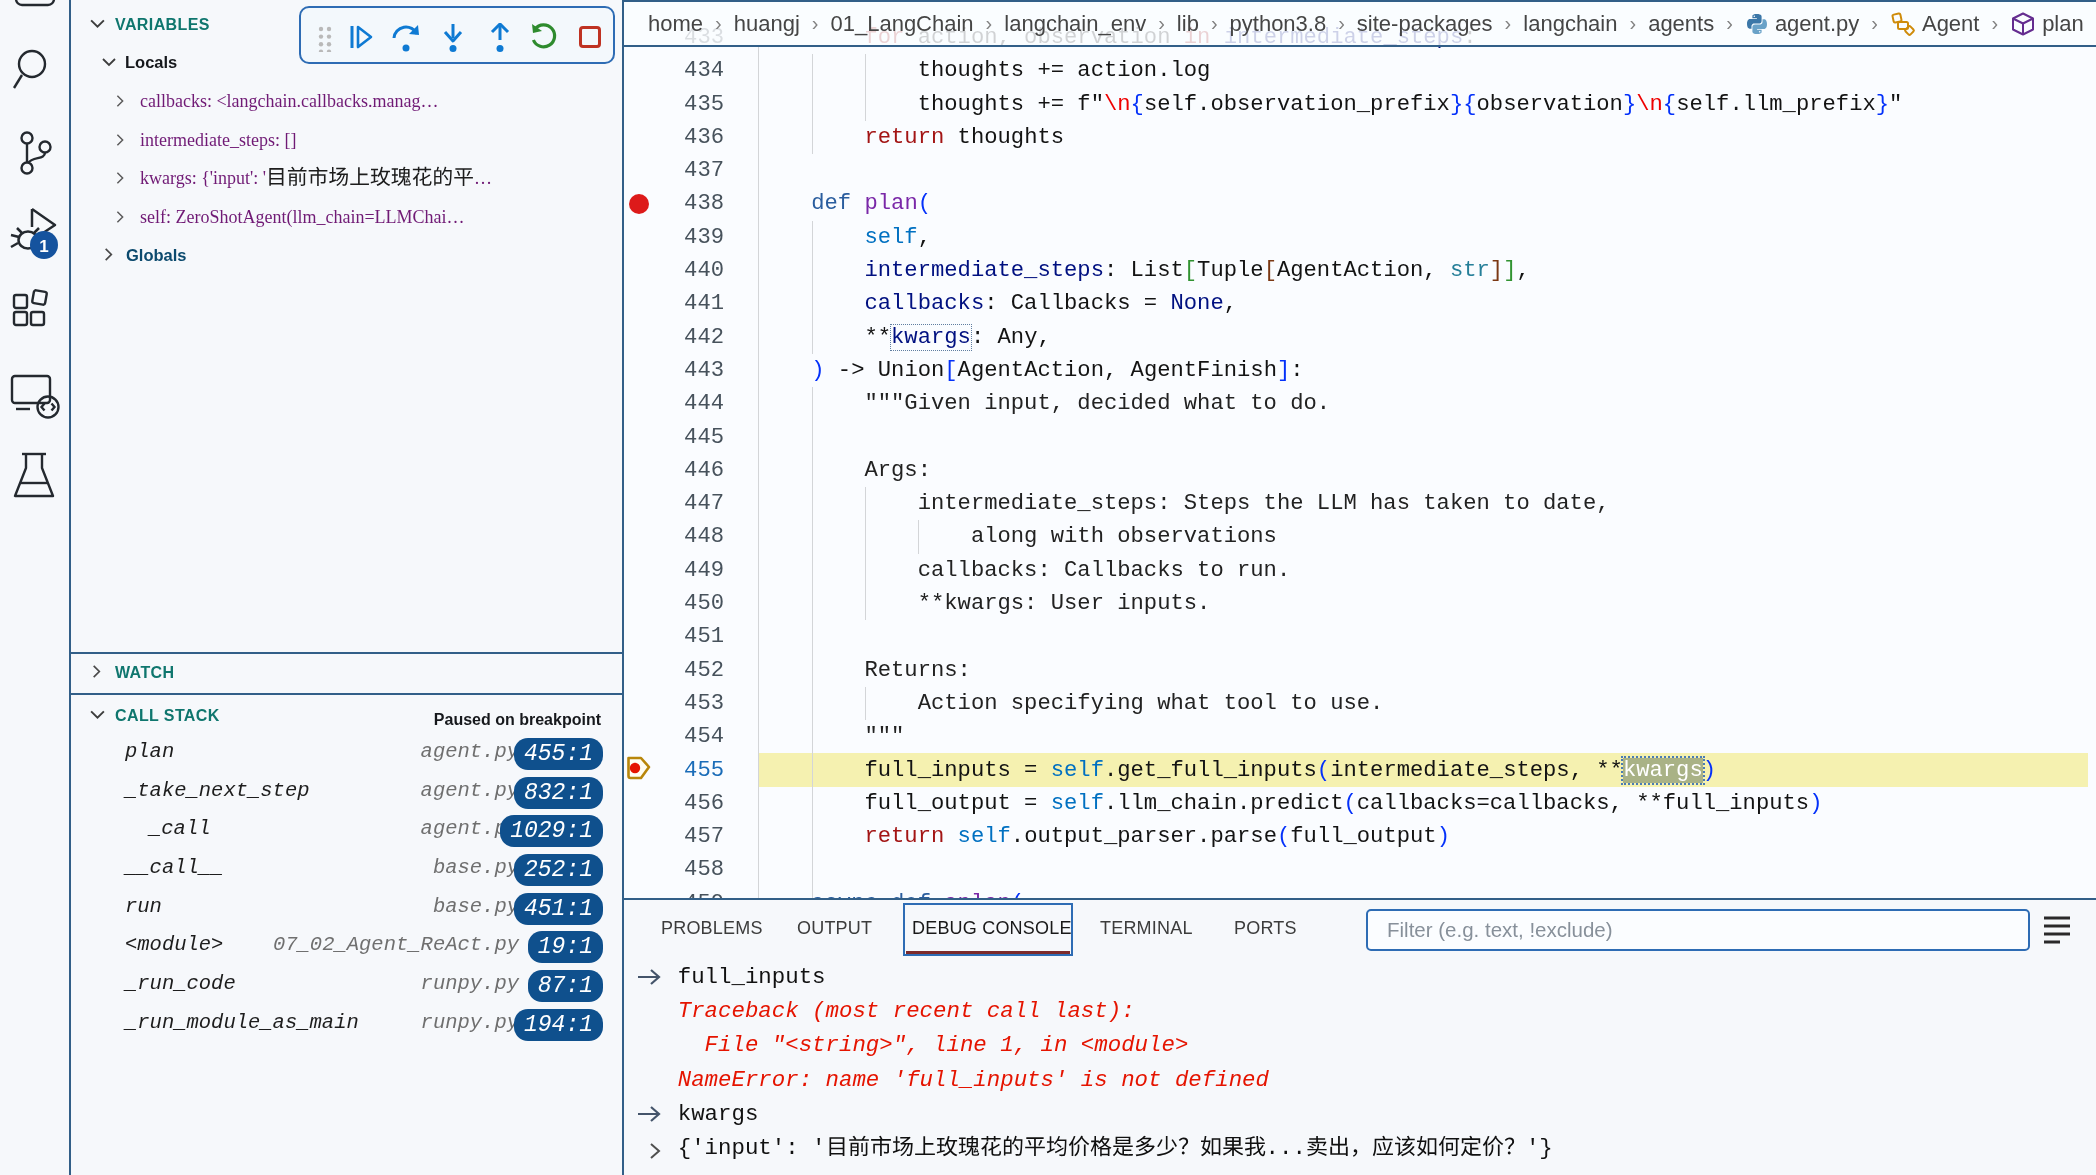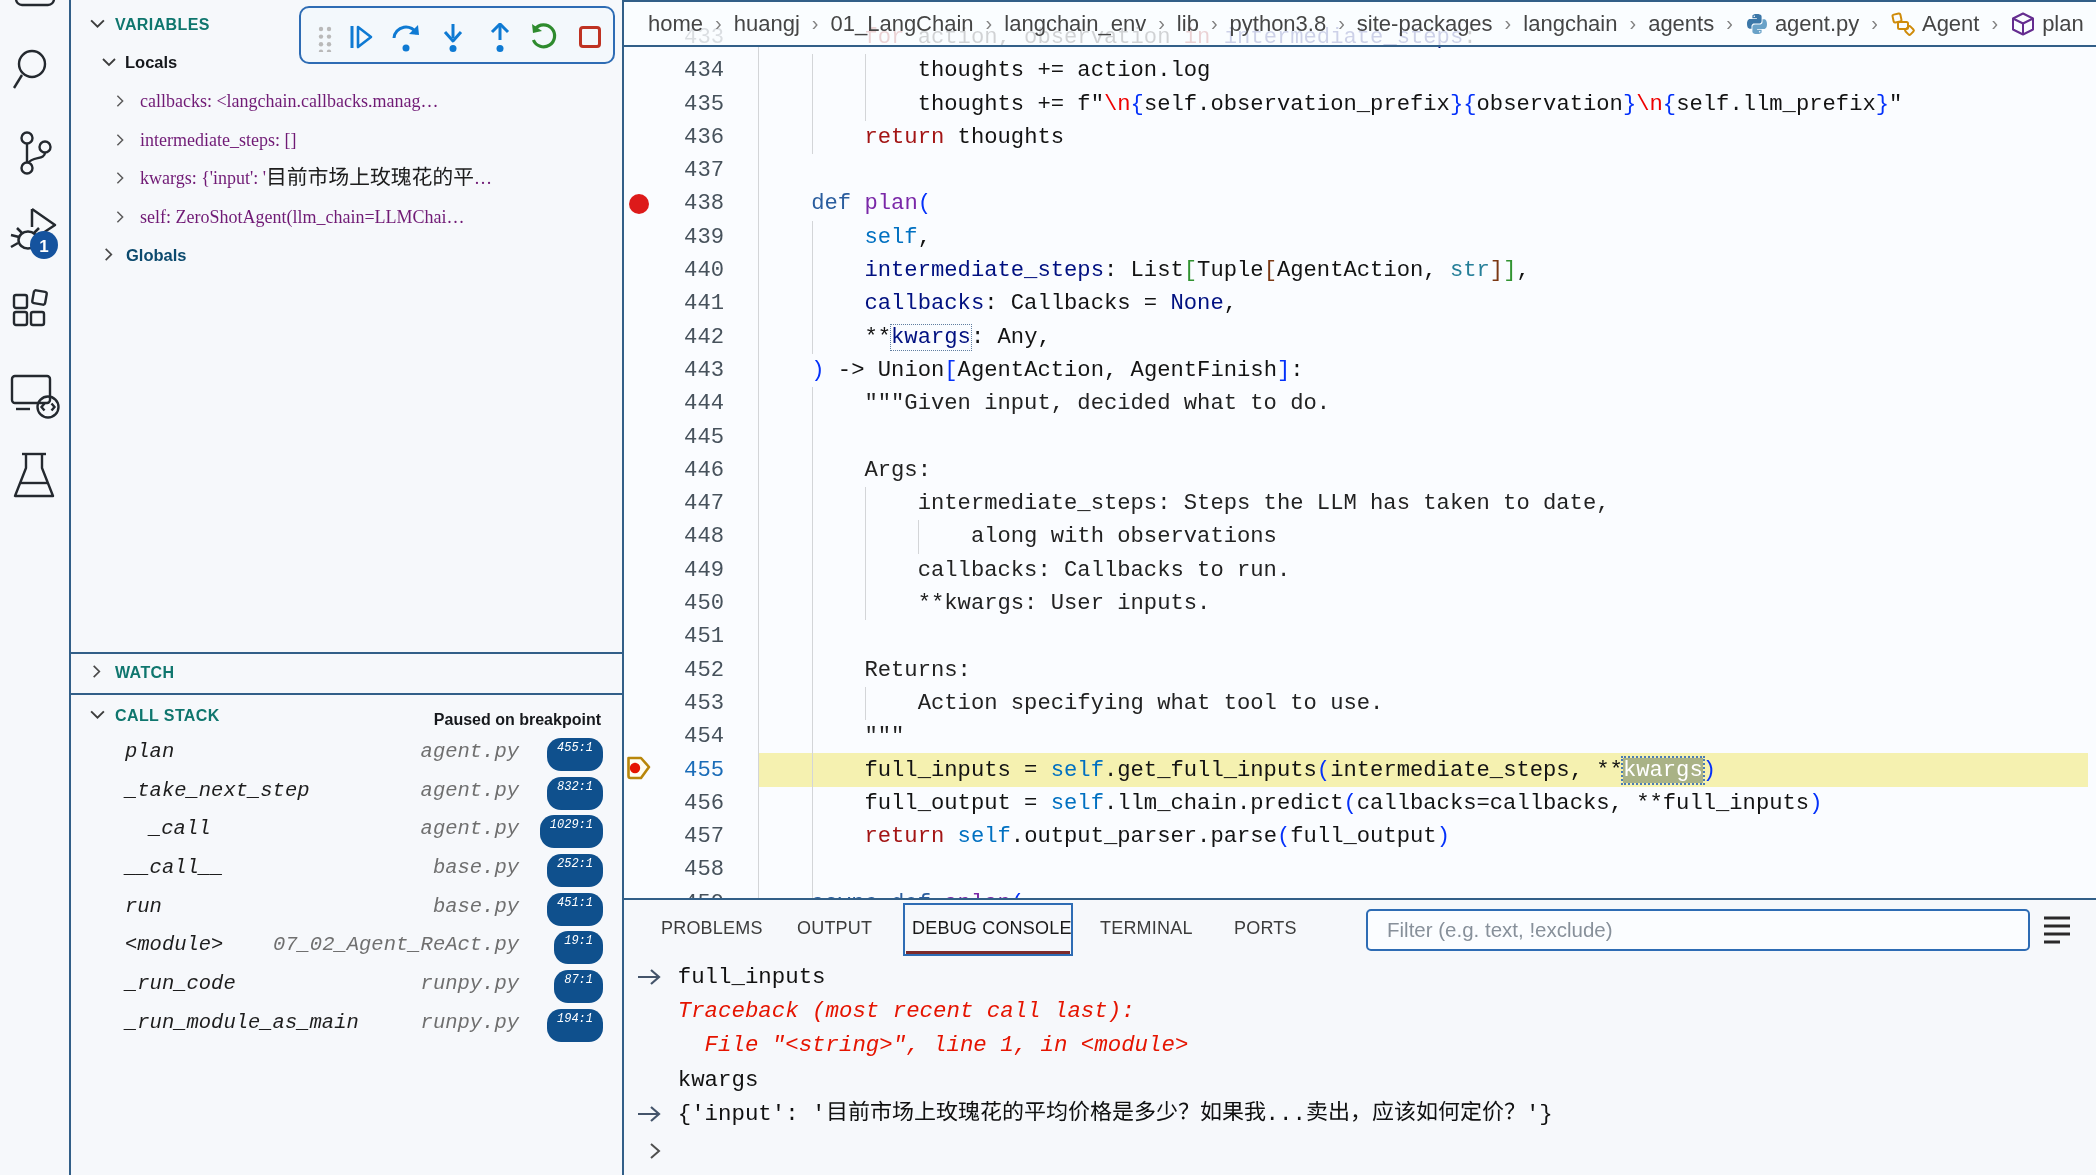--- a/index.html
+++ b/index.html
@@ -27,21 +27,21 @@
 .kwsel{background:#a9b286;color:#fff;outline:2px dotted #4a7cb5}
 .kwbox{outline:1.5px dotted #5f7da0}
 
 #panel{left:622px;top:898px;width:1474px;height:277px;background:#f6f8fb;border-top:2px solid #325f88;border-left:2px solid #325f88;z-index:10}
 .ptab{position:absolute;top:0;height:57px;display:flex;align-items:center;font-size:18px;color:#3c3c3c;letter-spacing:.2px}
 #console{font-family:"Liberation Mono",monospace;font-size:22.4px;line-height:34.2px;white-space:pre;color:#111}
 .red{color:#e51400;font-style:italic}
 
 .csname{font-family:"Liberation Mono",monospace;font-style:italic;font-size:20.5px;color:#1d1d1d}
 .csfile{position:absolute;right:103px;font-family:"Liberation Mono",monospace;font-style:italic;font-size:20.5px;color:#6f6f6f}
-.csbadge{position:absolute;right:19px;top:5px;line-height:normal;background:#0f508d;color:#fff;font-family:"Liberation Mono",monospace;font-style:italic;font-size:12px;border-radius:14px;padding:3px 10px 16px 10px}
+.csbadge{position:absolute;right:19px;top:5px;line-height:normal;background:#0f508d;color:#fff;font-family:"Liberation Mono",monospace;font-style:italic;font-size:23px;border-radius:14px;padding:3px 10px 3px 10px}
 </style></head>
 <body>
 <div id="stage">
 
 <div id="editor" class="abs">
 
   <div class="abs hl455" style="left:134px"></div>
 
   <div class="abs iguide" style="left:134px;top:47px;height:851px"></div>
   <div class="abs iguide" style="left:188px;top:54px;height:100px"></div>
@@ -101,21 +101,21 @@
           <line x1="2" y1="22" x2="28" y2="22"></line>
           <line x1="2" y1="30" x2="18" y2="30"></line>
         </g>
       </svg>
   <div id="console" class="abs" style="left:0;top:60px"><svg class="abs" style="left:13px;top:7px" width="26" height="20" viewBox="0 0 26 20">
           <path d="M1 10 H21 M14 3 l8 7 -8 7" fill="none" stroke="#44546a" stroke-width="2.2"></path>
         </svg><svg class="abs" style="left:13px;top:143.8px" width="26" height="20" viewBox="0 0 26 20">
           <path d="M1 10 H21 M14 3 l8 7 -8 7" fill="none" stroke="#44546a" stroke-width="2.2"></path>
         </svg><svg class="abs" style="left:24px;top:180px" width="14" height="22" viewBox="0 0 14 22">
           <path d="M3 4 l8 7 -8 7" fill="none" stroke="#4f4f4f" stroke-width="2"></path>
-        </svg><div>    full_inputs</div><div class="red">    Traceback (most recent call last):</div><div class="red">      File "&lt;string&gt;", line 1, in &lt;module&gt;</div><div>    kwargs</div><div>    {'input': '<svg width="440.0" height="22.0" viewBox="0 -880 20000 1000" style="vertical-align:-2.6px">
+        </svg><div>    full_inputs</div><div class="red">    Traceback (most recent call last):</div><div class="red">      File "&lt;string&gt;", line 1, in &lt;module&gt;</div><div class="red">    NameError: name 'full_inputs' is not defined</div><div>    kwargs</div><div>    {'input': '<svg width="440.0" height="22.0" viewBox="0 -880 20000 1000" style="vertical-align:-2.6px">
             <path d="M233 -470H759V-305H233ZM233 -542V-704H759V-542ZM233 -233H759V-67H233ZM158 -778V74H233V6H759V74H837V-778Z M1604 -514V-104H1674V-514ZM1807 -544V-14C1807 1 1802 5 1786 5C1769 6 1715 6 1654 4C1665 24 1677 56 1681 76C1758 77 1809 75 1839 63C1870 51 1881 30 1881 -13V-544ZM1723 -845C1701 -796 1663 -730 1629 -682H1329L1378 -700C1359 -740 1316 -799 1278 -841L1208 -816C1244 -775 1281 -721 1300 -682H1053V-613H1947V-682H1714C1743 -723 1775 -773 1803 -819ZM1409 -301V-200H1187V-301ZM1409 -360H1187V-459H1409ZM1116 -523V75H1187V-141H1409V-7C1409 6 1405 10 1391 10C1378 11 1332 11 1281 9C1291 28 1302 57 1307 76C1374 76 1419 75 1446 63C1474 52 1482 32 1482 -6V-523Z M2413 -825C2437 -785 2464 -732 2480 -693H2051V-620H2458V-484H2148V-36H2223V-411H2458V78H2535V-411H2785V-132C2785 -118 2780 -113 2762 -112C2745 -111 2684 -111 2616 -114C2627 -92 2639 -62 2642 -40C2728 -40 2784 -40 2819 -53C2852 -65 2862 -88 2862 -131V-484H2535V-620H2951V-693H2550L2565 -698C2550 -738 2515 -801 2486 -848Z M3411 -434C3420 -442 3452 -446 3498 -446H3569C3527 -336 3455 -245 3363 -185L3351 -243L3244 -203V-525H3354V-596H3244V-828H3173V-596H3050V-525H3173V-177C3121 -158 3074 -141 3036 -129L3061 -53C3147 -87 3260 -132 3365 -174L3363 -183C3379 -173 3406 -153 3417 -141C3513 -211 3595 -316 3640 -446H3724C3661 -232 3549 -66 3379 36C3396 46 3425 67 3437 79C3606 -34 3725 -211 3794 -446H3862C3844 -152 3823 -38 3797 -10C3787 2 3778 5 3762 4C3744 4 3706 4 3665 0C3677 20 3685 50 3686 71C3728 73 3769 74 3793 71C3822 68 3842 60 3861 36C3896 -5 3917 -129 3938 -480C3939 -491 3940 -517 3940 -517H3538C3637 -580 3742 -662 3849 -757L3793 -799L3777 -793H3375V-722H3697C3610 -643 3513 -575 3480 -554C3441 -529 3404 -508 3379 -505C3389 -486 3405 -451 3411 -434Z M4427 -825V-43H4051V32H4950V-43H4506V-441H4881V-516H4506V-825Z M5546 -581H5789C5762 -445 5721 -333 5659 -242C5604 -335 5568 -448 5543 -575ZM5541 -840C5508 -673 5449 -513 5364 -411C5379 -395 5406 -361 5416 -344C5445 -380 5471 -422 5495 -468C5523 -358 5560 -260 5609 -178C5535 -95 5439 -33 5313 12C5328 30 5349 65 5357 83C5480 34 5577 -30 5654 -112C5721 -26 5808 39 5920 81C5931 60 5955 29 5972 14C5858 -24 5772 -88 5705 -174C5783 -280 5836 -413 5871 -581H5960V-653H5571C5590 -708 5605 -767 5618 -826ZM5032 -111 5047 -38C5144 -64 5276 -99 5400 -132L5393 -200L5252 -164V-391H5362V-461H5252V-674H5388V-744H5047V-674H5179V-461H5059V-391H5179V-146Z M6399 -739V-327H6579C6540 -187 6462 -57 6306 22C6324 34 6346 59 6356 76C6497 1 6578 -114 6625 -242V-26C6625 45 6646 63 6730 63C6747 63 6855 63 6873 63C6937 63 6956 39 6964 -49C6945 -54 6918 -63 6903 -74C6900 -8 6895 2 6866 2C6844 2 6753 2 6736 2C6699 2 6693 -2 6693 -27V-292H6642L6651 -327H6903V-739H6662C6676 -767 6692 -799 6706 -831L6624 -842C6617 -812 6602 -772 6587 -739ZM6470 -505H6612C6608 -467 6602 -428 6595 -390H6470ZM6682 -505H6829V-390H6665C6672 -428 6678 -467 6682 -505ZM6470 -677H6623L6617 -564H6470ZM6693 -677H6829V-564H6687ZM6723 -71C6735 -78 6758 -84 6877 -106L6887 -71L6933 -90C6924 -129 6897 -193 6869 -242L6827 -228C6839 -204 6851 -177 6861 -150L6776 -137C6799 -180 6821 -234 6836 -287L6781 -305C6771 -241 6740 -173 6732 -155C6723 -137 6715 -126 6704 -124C6711 -110 6720 -83 6723 -71ZM6031 -100 6048 -27C6137 -54 6253 -89 6364 -122L6354 -191L6230 -155V-413H6339V-483H6230V-702H6349V-772H6043V-702H6160V-483H6053V-413H6160V-135C6112 -121 6067 -109 6031 -100Z M7852 -484C7788 -432 7696 -375 7597 -323V-560H7520V-284C7469 -259 7417 -235 7366 -214C7377 -199 7391 -175 7396 -157L7520 -211V-59C7520 38 7549 64 7649 64C7670 64 7812 64 7835 64C7928 64 7950 19 7960 -132C7938 -137 7907 -150 7890 -163C7884 -34 7876 -8 7830 -8C7800 -8 7680 -8 7656 -8C7606 -8 7597 -17 7597 -58V-247C7713 -303 7823 -363 7906 -423ZM7306 -564C7248 -446 7152 -331 7051 -260C7069 -247 7099 -221 7113 -207C7148 -235 7182 -268 7216 -305V79H7292V-399C7325 -444 7355 -492 7379 -541ZM7628 -840V-743H7376V-840H7301V-743H7060V-671H7301V-585H7376V-671H7628V-580H7705V-671H7939V-743H7705V-840Z M8552 -423C8607 -350 8675 -250 8705 -189L8769 -229C8736 -288 8667 -385 8610 -456ZM8240 -842C8232 -794 8215 -728 8199 -679H8087V54H8156V-25H8435V-679H8268C8285 -722 8304 -778 8321 -828ZM8156 -612H8366V-401H8156ZM8156 -93V-335H8366V-93ZM8598 -844C8566 -706 8512 -568 8443 -479C8461 -469 8492 -448 8506 -436C8540 -484 8572 -545 8600 -613H8856C8844 -212 8828 -58 8796 -24C8784 -10 8773 -7 8753 -7C8730 -7 8670 -8 8604 -13C8618 6 8627 38 8629 59C8685 62 8744 64 8778 61C8814 57 8836 49 8859 19C8899 -30 8913 -185 8928 -644C8929 -654 8929 -682 8929 -682H8627C8643 -729 8658 -779 8670 -828Z M9174 -630C9213 -556 9252 -459 9266 -399L9337 -424C9323 -482 9282 -578 9242 -650ZM9755 -655C9730 -582 9684 -480 9646 -417L9711 -396C9750 -456 9797 -552 9834 -633ZM9052 -348V-273H9459V79H9537V-273H9949V-348H9537V-698H9893V-773H9105V-698H9459V-348Z M10485 -462C10547 -411 10625 -339 10665 -296L10713 -347C10673 -387 10595 -454 10531 -504ZM10404 -119 10435 -49C10538 -105 10676 -180 10803 -253L10785 -313C10648 -240 10499 -163 10404 -119ZM10570 -840C10523 -709 10445 -582 10357 -501C10372 -486 10396 -455 10407 -440C10452 -486 10497 -545 10537 -610H10859C10847 -198 10833 -39 10800 -4C10789 9 10777 12 10756 12C10731 12 10666 12 10595 5C10608 26 10617 56 10619 77C10680 80 10745 82 10782 78C10819 75 10841 67 10864 37C10903 -12 10916 -172 10929 -640C10929 -651 10929 -680 10929 -680H10577C10600 -725 10621 -772 10639 -819ZM10036 -123 10063 -47C10158 -95 10282 -159 10398 -220L10380 -283L10241 -216V-528H10362V-599H10241V-828H10169V-599H10043V-528H10169V-183C10119 -159 10073 -139 10036 -123Z M11723 -451V78H11800V-451ZM11440 -450V-313C11440 -218 11429 -65 11284 36C11302 48 11327 71 11339 88C11497 -30 11515 -197 11515 -312V-450ZM11597 -842C11547 -715 11435 -565 11257 -464C11274 -451 11295 -423 11304 -406C11447 -490 11549 -602 11618 -716C11697 -596 11810 -483 11918 -419C11930 -438 11953 -465 11970 -479C11853 -541 11727 -663 11655 -784L11676 -829ZM11268 -839C11216 -688 11130 -538 11037 -440C11051 -423 11073 -384 11081 -366C11110 -398 11139 -435 11166 -475V80H11241V-599C11279 -669 11313 -744 11340 -818Z M12575 -667H12794C12764 -604 12723 -546 12675 -496C12627 -545 12590 -597 12563 -648ZM12202 -840V-626H12052V-555H12193C12162 -417 12095 -260 12028 -175C12041 -158 12060 -129 12067 -109C12117 -175 12165 -284 12202 -397V79H12273V-425C12304 -381 12339 -327 12355 -299L12400 -356C12382 -382 12300 -481 12273 -511V-555H12387L12363 -535C12380 -523 12409 -497 12422 -484C12456 -514 12490 -550 12521 -590C12548 -543 12583 -495 12626 -450C12541 -377 12441 -323 12341 -291C12356 -276 12375 -248 12384 -230C12410 -240 12436 -250 12462 -262V81H12532V37H12811V77H12884V-270L12930 -252C12941 -271 12962 -300 12977 -315C12878 -345 12794 -392 12726 -449C12796 -522 12853 -610 12889 -713L12842 -735L12828 -732H12612C12628 -761 12642 -791 12654 -822L12582 -841C12543 -739 12478 -641 12403 -570V-626H12273V-840ZM12532 -29V-222H12811V-29ZM12511 -287C12570 -318 12625 -356 12676 -401C12725 -358 12782 -319 12847 -287Z M13236 -607H13757V-525H13236ZM13236 -742H13757V-661H13236ZM13164 -799V-468H13833V-799ZM13231 -299C13205 -153 13141 -40 13035 29C13052 40 13081 68 13092 81C13158 34 13210 -30 13248 -109C13330 29 13459 60 13661 60H13935C13939 39 13951 6 13963 -12C13911 -11 13702 -10 13664 -11C13622 -11 13582 -12 13546 -16V-154H13878V-220H13546V-332H13943V-399H13059V-332H13471V-29C13384 -51 13320 -98 13281 -190C13291 -221 13299 -254 13306 -289Z M14456 -842C14393 -759 14272 -661 14111 -594C14128 -582 14151 -558 14163 -541C14254 -583 14331 -632 14397 -685H14679C14629 -623 14560 -569 14481 -524C14445 -554 14395 -589 14353 -613L14298 -574C14338 -551 14382 -519 14415 -489C14308 -437 14190 -401 14078 -381C14091 -365 14107 -334 14114 -314C14375 -369 14668 -503 14796 -726L14747 -756L14734 -753H14473C14497 -776 14519 -800 14539 -824ZM14619 -493C14547 -394 14403 -283 14200 -210C14216 -196 14237 -170 14247 -153C14372 -203 14477 -264 14560 -332H14833C14783 -254 14711 -191 14624 -142C14589 -175 14540 -214 14500 -242L14438 -206C14477 -177 14522 -139 14555 -106C14414 -42 14246 -7 14075 9C14087 28 14101 61 14106 82C14461 40 14804 -76 14944 -373L14894 -404L14880 -400H14636C14660 -425 14682 -450 14702 -475Z M15228 -682C15185 -569 15120 -446 15053 -366C15072 -358 15104 -340 15118 -330C15181 -414 15251 -542 15299 -662ZM15703 -653C15770 -555 15850 -420 15889 -338L15953 -375C15914 -457 15832 -585 15764 -683ZM15762 -322C15636 -126 15375 -30 15033 7C15047 26 15062 57 15069 79C15423 34 15694 -74 15830 -291ZM15449 -840V-223H15523V-840Z M16195 -242H16277C16250 -393 16461 -425 16461 -578C16461 -690 16382 -761 16258 -761C16161 -761 16094 -717 16033 -653L16087 -603C16137 -658 16190 -686 16248 -686C16333 -686 16372 -636 16372 -570C16372 -456 16164 -410 16195 -242ZM16238 5C16273 5 16302 -21 16302 -61C16302 -101 16273 -128 16238 -128C16202 -128 16173 -101 16173 -61C16173 -21 16202 5 16238 5Z M17399 -565C17384 -426 17353 -312 17307 -223C17265 -256 17220 -290 17178 -320C17199 -391 17221 -477 17241 -565ZM17095 -292C17151 -253 17212 -205 17269 -158C17211 -73 17137 -16 17047 19C17063 34 17082 63 17093 81C17187 39 17265 -21 17326 -108C17367 -71 17402 -35 17427 -5L17478 -67C17451 -98 17412 -136 17367 -174C17426 -286 17464 -434 17479 -629L17432 -637L17418 -635H17256C17270 -704 17282 -772 17291 -834L17216 -839C17209 -776 17197 -706 17183 -635H17047V-565H17168C17146 -462 17119 -364 17095 -292ZM17532 -732V55H17604V-21H17849V39H17924V-732ZM17604 -92V-661H17849V-92Z M18159 -792V-394H18461V-309H18062V-240H18400C18310 -144 18167 -58 18036 -15C18053 1 18076 28 18088 47C18220 -3 18364 -98 18461 -208V80H18540V-213C18639 -106 18785 -9 18914 42C18925 23 18949 -5 18965 -21C18839 -63 18694 -148 18601 -240H18939V-309H18540V-394H18848V-792ZM18236 -563H18461V-459H18236ZM18540 -563H18767V-459H18540ZM18236 -727H18461V-625H18236ZM18540 -727H18767V-625H18540Z M19704 -774C19762 -723 19830 -650 19861 -602L19922 -646C19889 -693 19819 -764 19761 -814ZM19832 -427C19798 -363 19753 -300 19700 -243C19683 -310 19669 -388 19659 -473H19946V-544H19651C19643 -634 19639 -731 19639 -832H19560C19561 -733 19566 -636 19574 -544H19345V-720C19406 -733 19464 -748 19513 -765L19460 -828C19364 -792 19202 -758 19062 -737C19071 -719 19081 -692 19085 -674C19144 -682 19208 -692 19270 -704V-544H19056V-473H19270V-296L19041 -251L19063 -175L19270 -222V-17C19270 0 19264 5 19247 6C19229 7 19170 7 19106 5C19117 26 19130 60 19133 81C19216 81 19270 79 19301 67C19334 55 19345 32 19345 -17V-240L19530 -283L19524 -350L19345 -312V-473H19581C19594 -364 19613 -264 19637 -180C19565 -114 19484 -58 19399 -17C19418 -1 19440 24 19451 42C19526 3 19598 -47 19663 -105C19708 12 19770 83 19849 83C19924 83 19952 34 19965 -132C19945 -139 19918 -156 19902 -173C19896 -44 19884 7 19856 7C19806 7 19760 -57 19724 -163C19793 -234 19853 -314 19898 -399Z" fill="#111"></path>
           </svg>...<svg width="220.0" height="22.0" viewBox="0 -880 10000 1000" style="vertical-align:-2.6px">
             <path d="M234 -446C301 -424 382 -386 423 -355L465 -404C422 -435 339 -472 273 -490ZM133 -350C200 -330 280 -294 321 -264L360 -314C317 -344 235 -379 170 -396ZM541 -72C679 -28 819 31 906 78L948 17C859 -29 713 -86 576 -127ZM82 -575V-509H826C806 -468 781 -428 759 -400L816 -367C855 -415 897 -489 930 -557L877 -579L864 -575H541V-668H870V-734H541V-837H464V-734H144V-668H464V-575ZM522 -483C517 -391 509 -314 489 -249H64V-182H460C404 -82 293 -19 66 17C80 33 97 62 103 81C366 36 487 -48 545 -182H939V-249H568C586 -316 594 -394 599 -483Z M1104 -341V21H1814V78H1895V-341H1814V-54H1539V-404H1855V-750H1774V-477H1539V-839H1457V-477H1228V-749H1150V-404H1457V-54H1187V-341Z M2157 107C2262 70 2330 -12 2330 -120C2330 -190 2300 -235 2245 -235C2204 -235 2169 -210 2169 -163C2169 -116 2203 -92 2244 -92L2261 -94C2256 -25 2212 22 2135 54Z M3264 -490C3305 -382 3353 -239 3372 -146L3443 -175C3421 -268 3373 -407 3329 -517ZM3481 -546C3513 -437 3550 -295 3564 -202L3636 -224C3621 -317 3584 -456 3549 -565ZM3468 -828C3487 -793 3507 -747 3521 -711H3121V-438C3121 -296 3114 -97 3036 45C3054 52 3088 74 3102 87C3184 -62 3197 -286 3197 -438V-640H3942V-711H3606C3593 -747 3565 -804 3541 -848ZM3209 -39V33H3955V-39H3684C3776 -194 3850 -376 3898 -542L3819 -571C3781 -398 3704 -194 3607 -39Z M4115 -786C4165 -733 4227 -661 4255 -615L4312 -663C4283 -708 4220 -778 4170 -828ZM4046 -529V-456H4205V-85C4205 -36 4174 -1 4156 14C4168 26 4189 53 4198 69C4212 50 4237 30 4394 -84C4387 -99 4377 -128 4372 -148L4278 -83V-529ZM4589 -826C4609 -790 4629 -745 4640 -709H4360V-639H4576C4537 -583 4473 -496 4451 -475C4433 -457 4402 -449 4381 -444C4388 -427 4402 -390 4406 -371C4426 -379 4457 -384 4661 -398C4580 -316 4475 -244 4363 -196C4376 -182 4397 -154 4406 -137C4597 -224 4760 -371 4853 -532L4780 -557C4764 -526 4744 -496 4721 -466L4529 -455C4570 -509 4624 -583 4662 -639H4943V-709H4722C4713 -746 4689 -803 4662 -845ZM4861 -381C4763 -211 4558 -60 4322 20C4336 36 4357 65 4367 84C4490 39 4603 -23 4700 -97C4769 -41 4847 26 4888 69L4946 20C4902 -23 4823 -88 4754 -141C4827 -204 4890 -275 4938 -351Z M5399 -565C5384 -426 5353 -312 5307 -223C5265 -256 5220 -290 5178 -320C5199 -391 5221 -477 5241 -565ZM5095 -292C5151 -253 5212 -205 5269 -158C5211 -73 5137 -16 5047 19C5063 34 5082 63 5093 81C5187 39 5265 -21 5326 -108C5367 -71 5402 -35 5427 -5L5478 -67C5451 -98 5412 -136 5367 -174C5426 -286 5464 -434 5479 -629L5432 -637L5418 -635H5256C5270 -704 5282 -772 5291 -834L5216 -839C5209 -776 5197 -706 5183 -635H5047V-565H5168C5146 -462 5119 -364 5095 -292ZM5532 -732V55H5604V-21H5849V39H5924V-732ZM5604 -92V-661H5849V-92Z M6340 -743V-671H6814V-24C6814 -4 6808 2 6787 2C6765 4 6691 4 6611 1C6623 24 6635 57 6638 79C6736 79 6803 77 6839 66C6876 53 6889 30 6889 -23V-671H6963V-743ZM6440 -463H6613V-250H6440ZM6369 -530V-114H6440V-184H6683V-530ZM6267 -839C6215 -690 6129 -540 6037 -444C6051 -427 6073 -387 6080 -370C6112 -405 6143 -446 6173 -490V79H6247V-614C6282 -680 6312 -749 6337 -818Z M7224 -378C7203 -197 7148 -54 7036 33C7054 44 7085 69 7097 83C7164 25 7212 -51 7247 -144C7339 29 7489 64 7698 64H7932C7935 42 7949 6 7960 -12C7911 -11 7739 -11 7702 -11C7643 -11 7588 -14 7538 -23V-225H7836V-295H7538V-459H7795V-532H7211V-459H7460V-44C7378 -75 7315 -134 7276 -239C7286 -280 7294 -324 7300 -370ZM7426 -826C7443 -796 7461 -758 7472 -727H7082V-509H7156V-656H7841V-509H7918V-727H7558C7548 -760 7522 -810 7500 -847Z M8723 -451V78H8800V-451ZM8440 -450V-313C8440 -218 8429 -65 8284 36C8302 48 8327 71 8339 88C8497 -30 8515 -197 8515 -312V-450ZM8597 -842C8547 -715 8435 -565 8257 -464C8274 -451 8295 -423 8304 -406C8447 -490 8549 -602 8618 -716C8697 -596 8810 -483 8918 -419C8930 -438 8953 -465 8970 -479C8853 -541 8727 -663 8655 -784L8676 -829ZM8268 -839C8216 -688 8130 -538 8037 -440C8051 -423 8073 -384 8081 -366C8110 -398 8139 -435 8166 -475V80H8241V-599C8279 -669 8313 -744 8340 -818Z M9195 -242H9277C9250 -393 9461 -425 9461 -578C9461 -690 9382 -761 9258 -761C9161 -761 9094 -717 9033 -653L9087 -603C9137 -658 9190 -686 9248 -686C9333 -686 9372 -636 9372 -570C9372 -456 9164 -410 9195 -242ZM9238 5C9273 5 9302 -21 9302 -61C9302 -101 9273 -128 9238 -128C9202 -128 9173 -101 9173 -61C9173 -21 9202 5 9238 5Z" fill="#111"></path>
           </svg>'}</div>
   </div>
 </div>
 
 <div id="sidebar" class="abs">
   <div class="abs sechead" style="left:18px;top:15px"><svg width="17" height="17" viewBox="0 0 16 16" style="margin-right:9px;vertical-align:-2px">
           <path d="M2 5l6 6 6-6" fill="none" stroke="#3d3d3d" stroke-width="1.8"></path>

